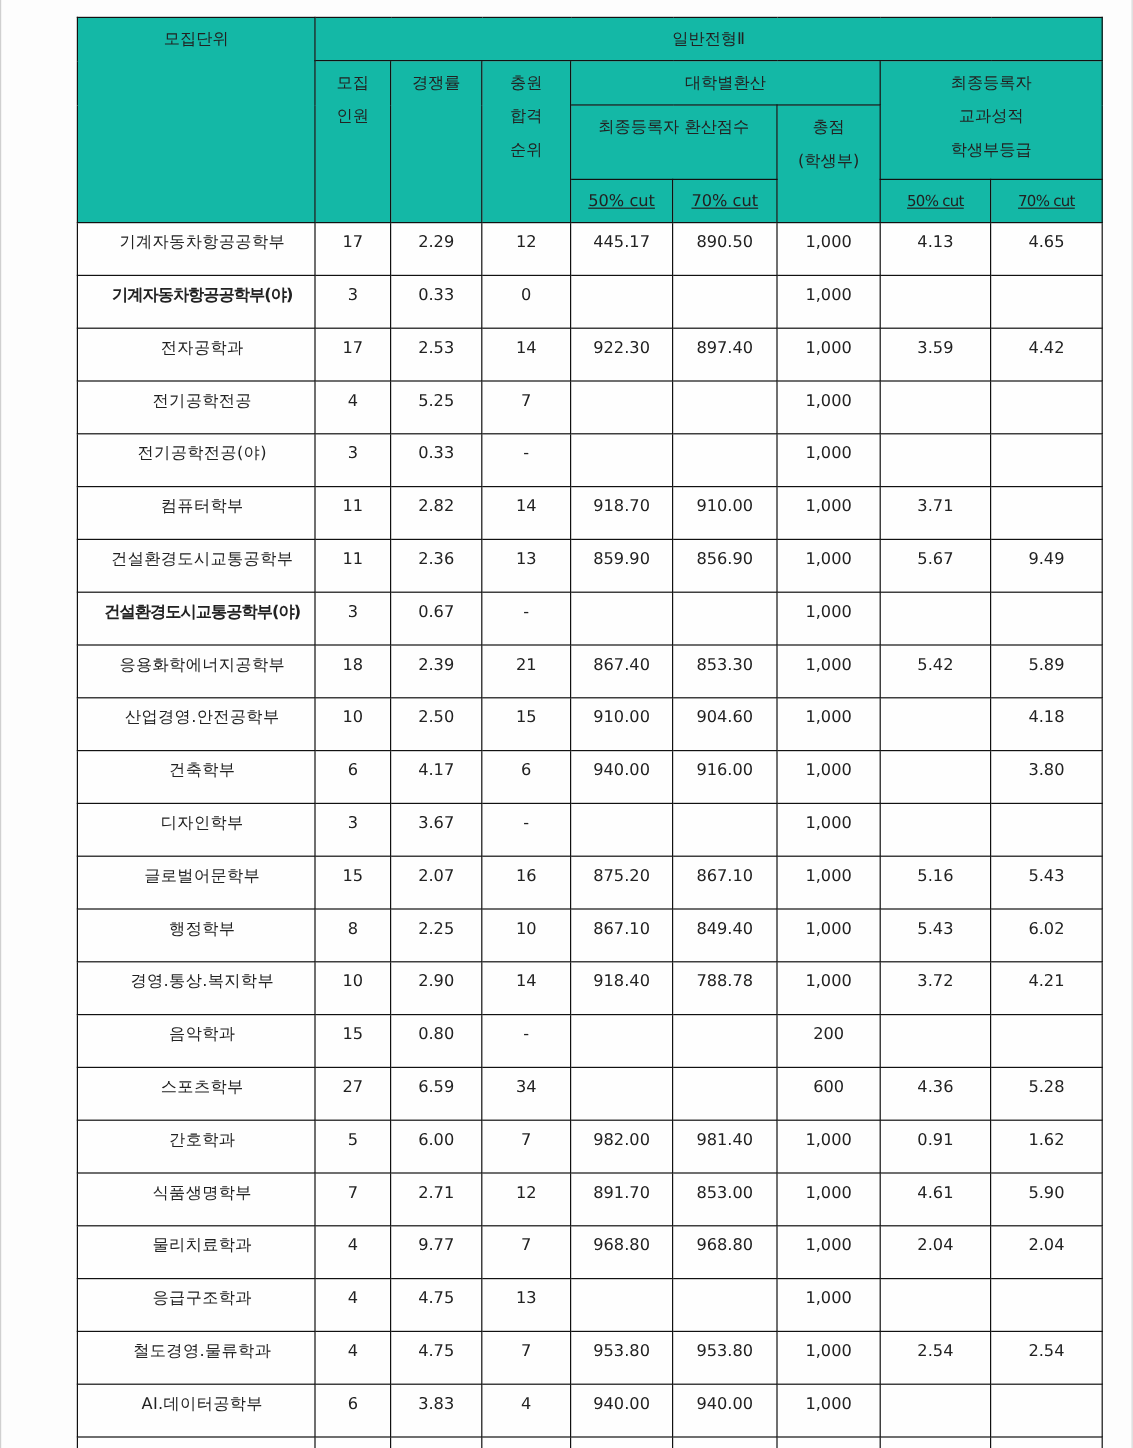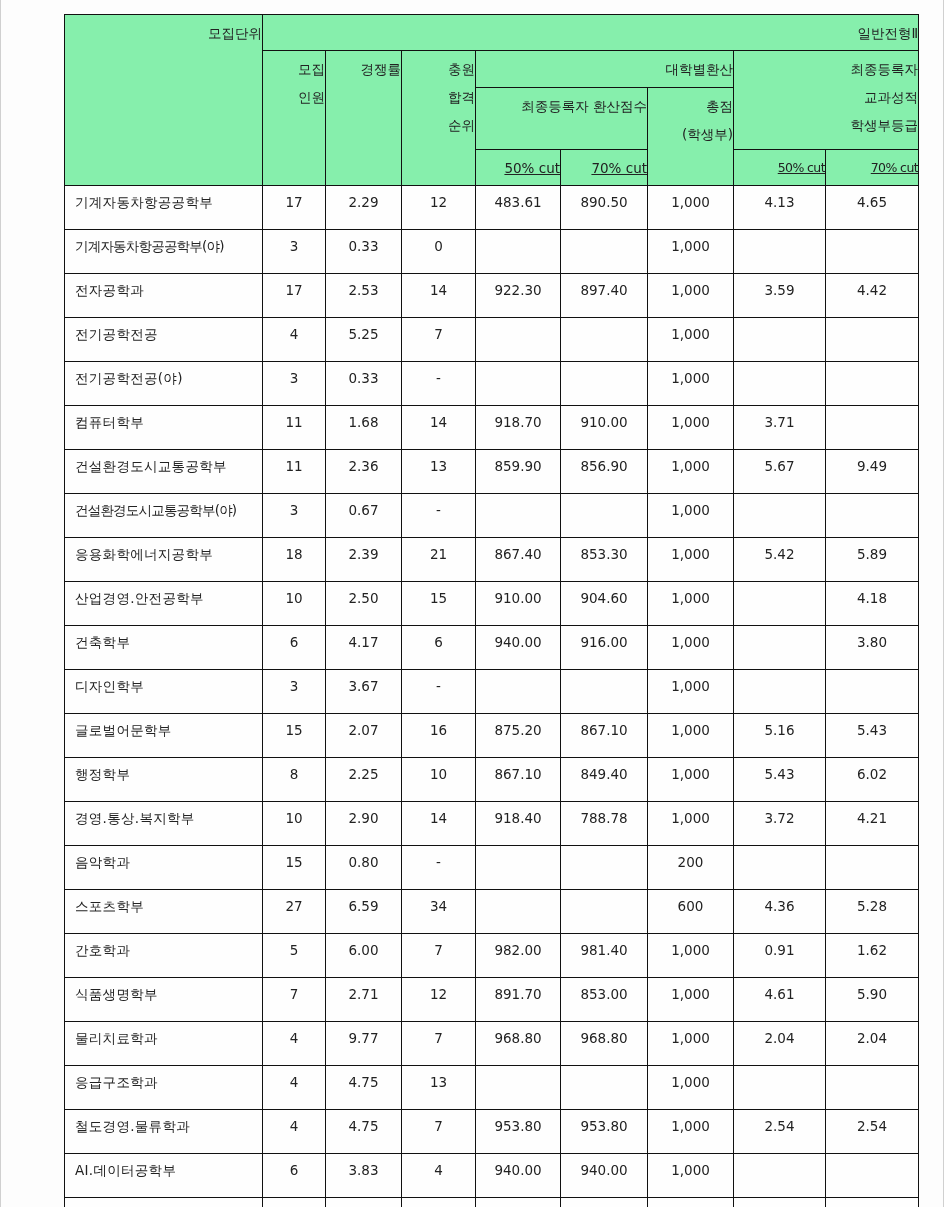--- a/index.html
+++ b/index.html
@@ -32,23 +32,22 @@
     }
     table.admission th, table.admission td {
       border: 1.5px solid #111;
       padding: 0;
       text-align: center;
       vertical-align: top;
       line-height: 28px;
       font-weight: normal;
     }
     table.admission thead th {
-      background: #86efac;
+      background: #14b8a6;
       padding-top: 4px;
-      text-align: right;
     }
     table.admission thead th.cut-small {
       font-size: 12.5px;
       letter-spacing: -0.6px;
       vertical-align: middle;
       padding-top: 0;
     }
     table.admission thead th.cut {
       vertical-align: middle;
       padding-top: 0;
@@ -58,28 +57,29 @@
     .h3 { height: 62px; }
     .h4 { height: 36px; text-decoration: underline; }
     table.admission tbody td {
       background: #fefefe;
       height: 40px;
       vertical-align: top;
       padding-top: 3px;
       line-height: 26px;
     }
     table.admission tbody td.name {
-      text-align: left;
+      text-align: center;
       padding-left: 10px;
       letter-spacing: 0.3px;
       white-space: nowrap;
       overflow: hidden;
     }
     table.admission tbody td.name.tight {
       letter-spacing: -0.8px;
+      font-weight: bold;
     }
   </style>
 </head>
 <body>
 
 <div class="edge-left"></div>
 <div class="edge-right"></div>
 
 <table class="admission">
   <colgroup>
@@ -115,21 +115,21 @@
       <th class="cut-small">50% cut</th>
       <th class="cut-small">70% cut</th>
     </tr>
   </thead>
   <tbody>
     <tr>
       <td class="name">기계자동차항공공학부</td>
       <td>17</td>
       <td>2.29</td>
       <td>12</td>
-      <td>483.61</td>
+      <td>445.17</td>
       <td>890.50</td>
       <td>1,000</td>
       <td>4.13</td>
       <td>4.65</td>
     </tr>
     <tr>
       <td class="name tight">기계자동차항공공학부(야)</td>
       <td>3</td>
       <td>0.33</td>
       <td>0</td>
@@ -168,21 +168,21 @@
       <td>-</td>
       <td></td>
       <td></td>
       <td>1,000</td>
       <td></td>
       <td></td>
     </tr>
     <tr>
       <td class="name">컴퓨터학부</td>
       <td>11</td>
-      <td>1.68</td>
+      <td>2.82</td>
       <td>14</td>
       <td>918.70</td>
       <td>910.00</td>
       <td>1,000</td>
       <td>3.71</td>
       <td></td>
     </tr>
     <tr>
       <td class="name">건설환경도시교통공학부</td>
       <td>11</td>

